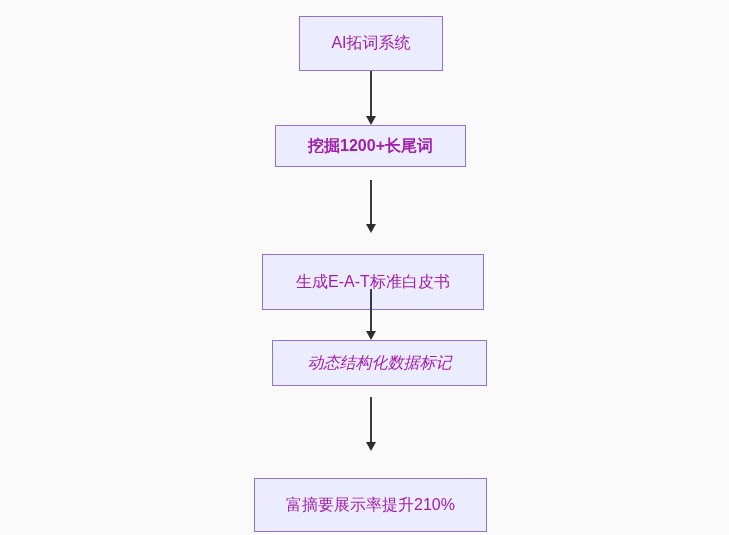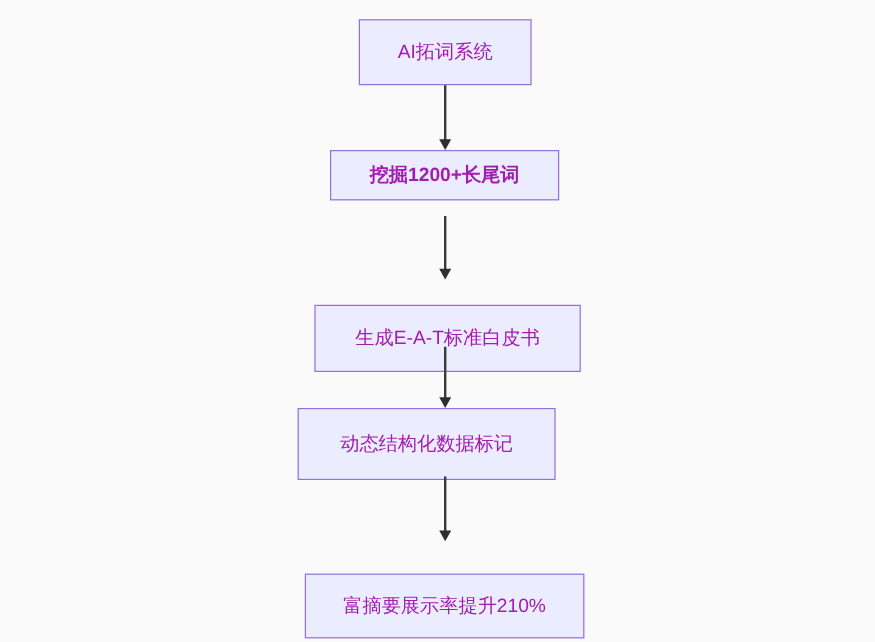--- a/index.html
+++ b/index.html
@@ -49,21 +49,21 @@
     height: 0;
     border-left: 5px solid transparent;
     border-right: 5px solid transparent;
     border-top: 9px solid #2e2e2e;
   }
 
   
   #node-1 { left: 299px; top: 16px;  width: 144px; height: 55px; }
   #node-2 { left: 275px; top: 125px; width: 191px; height: 42px; font-weight: bold; }
   #node-3 { left: 262px; top: 233px; width: 222px; height: 56px; margin-top: 21px; }
-  #node-4 { left: 248px; top: 340px; width: 215px; height: 60px; }
+  #node-4 { left: 272px; top: 340px; width: 215px; height: 46px; font-style: italic; }
   #node-5 { left: 254px; top: 478px; width: 233px; height: 54px; }
 
   #arrow-1 { left: 365px; top: 71px;  height: 54px; }
   #arrow-2 { left: 365px; top: 180px; height: 53px; }
   #arrow-3 { left: 365px; top: 289px; height: 51px; }
   #arrow-4 { left: 365px; top: 397px; height: 54px; }
 </style>
 </head>
 <body>
 

